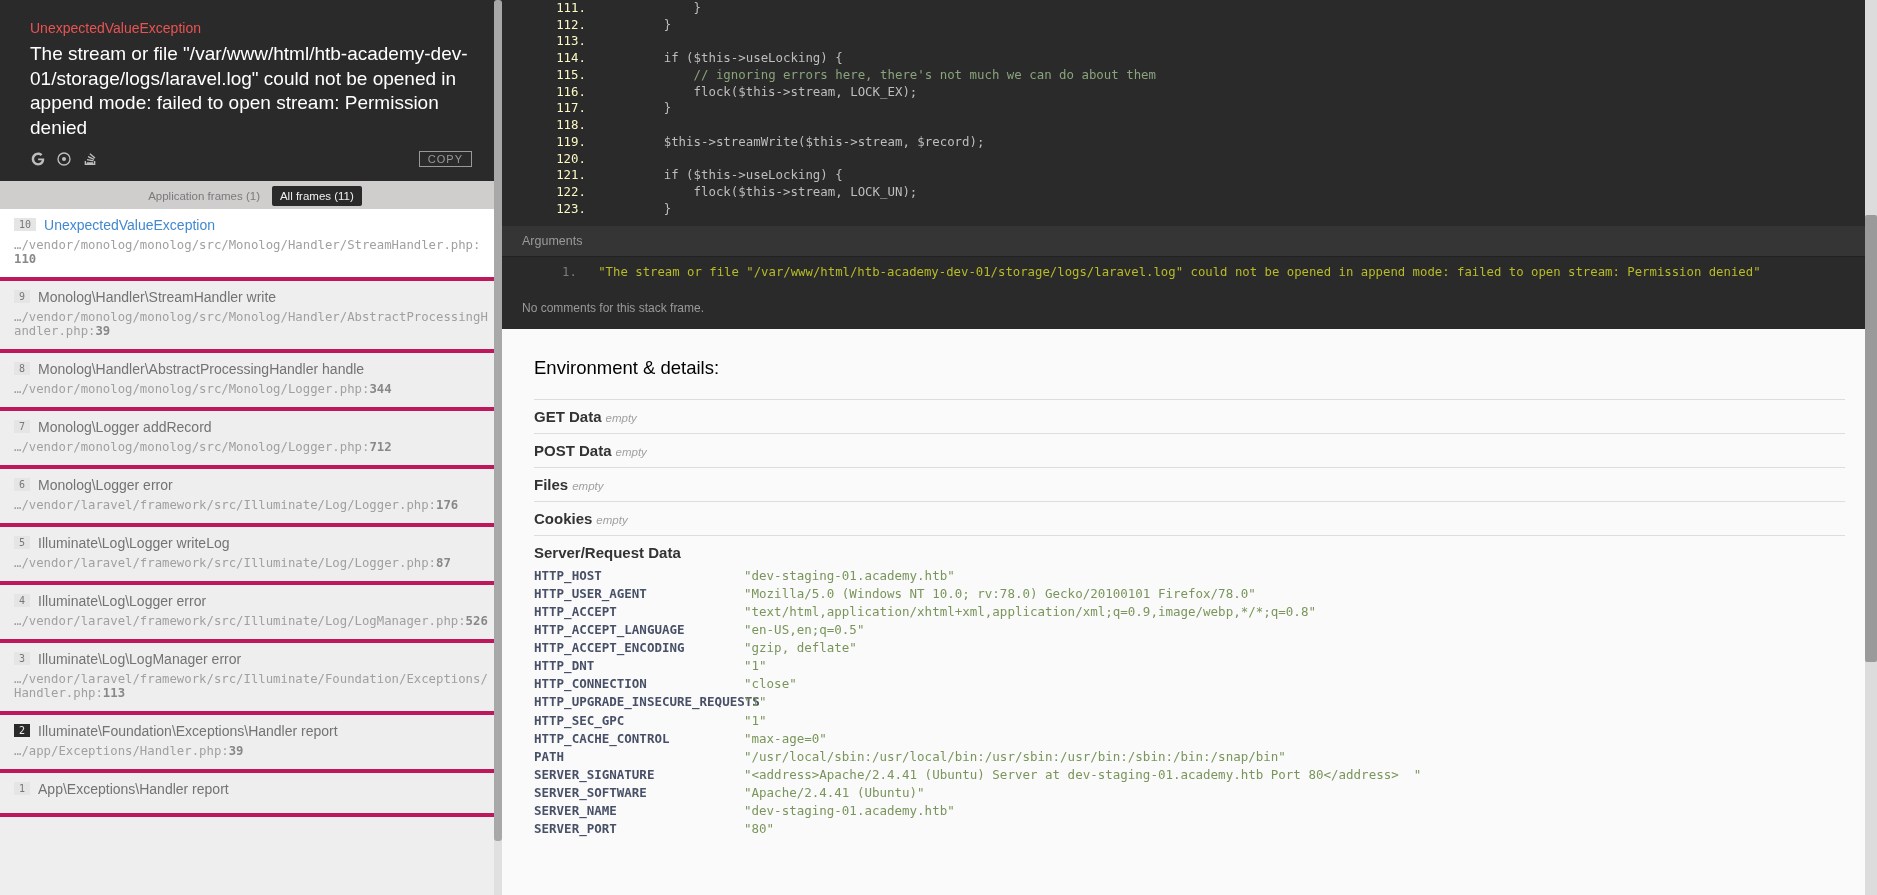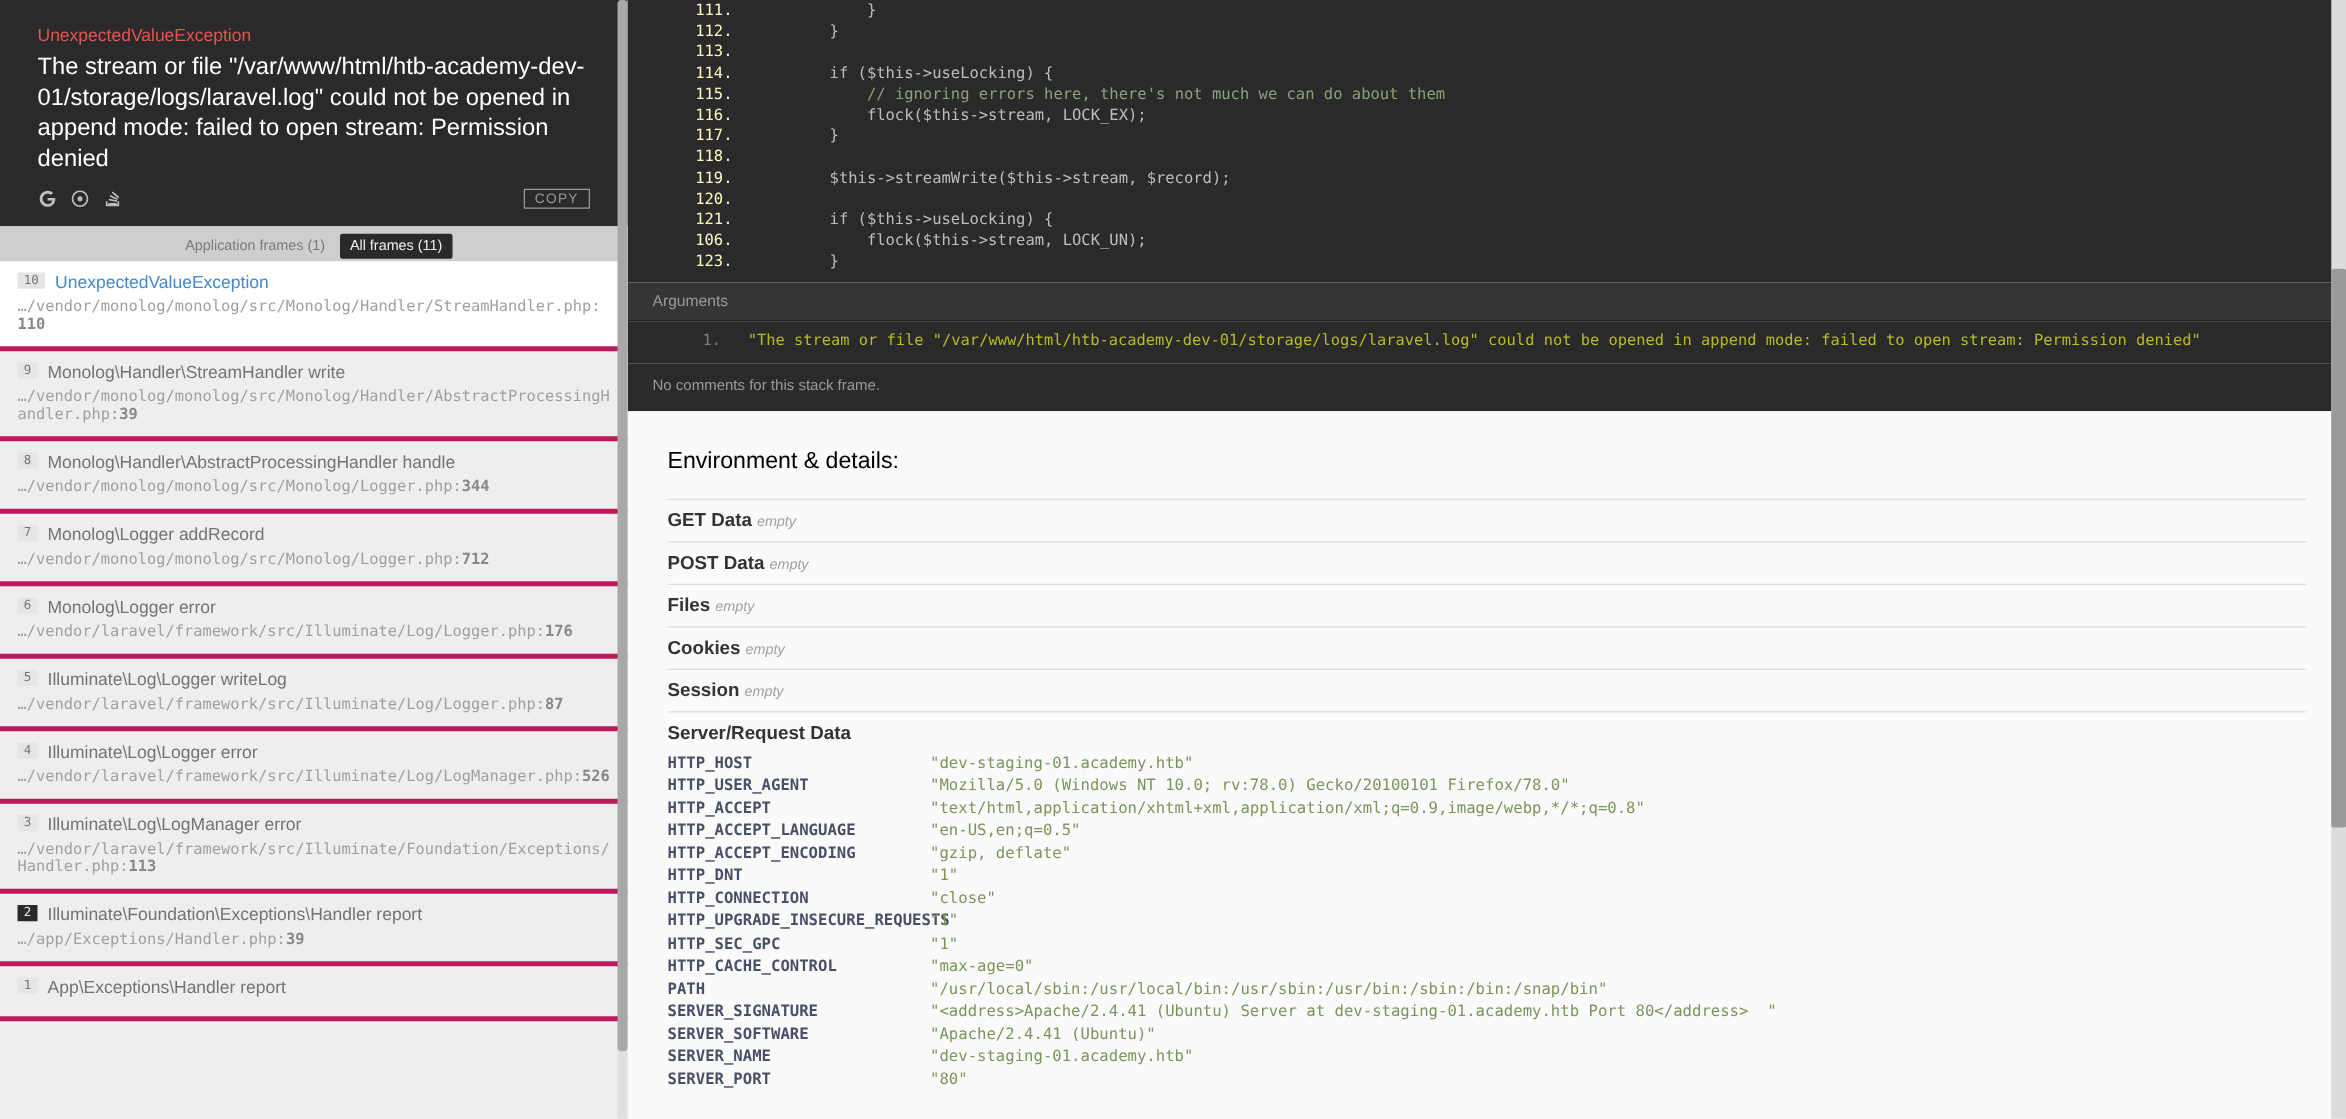--- a/index.html
+++ b/index.html
@@ -298,38 +298,37 @@
           <div class="code-line"><span class="ln">112.</span>        }</div>
           <div class="code-line"><span class="ln">113.</span></div>
           <div class="code-line"><span class="ln">114.</span>        if ($this-&gt;useLocking) {</div>
           <div class="code-line"><span class="ln">115.</span>            <span class="tok-comment">// ignoring errors here, there's not much we can do about them</span></div>
           <div class="code-line"><span class="ln">116.</span>            flock($this-&gt;stream, LOCK_EX);</div>
           <div class="code-line"><span class="ln">117.</span>        }</div>
           <div class="code-line"><span class="ln">118.</span></div>
           <div class="code-line"><span class="ln">119.</span>        $this-&gt;streamWrite($this-&gt;stream, $record);</div>
           <div class="code-line"><span class="ln">120.</span></div>
           <div class="code-line"><span class="ln">121.</span>        if ($this-&gt;useLocking) {</div>
-          <div class="code-line"><span class="ln">106.</span>            flock($this-&gt;stream, LOCK_UN);</div>
+          <div class="code-line"><span class="ln">122.</span>            flock($this-&gt;stream, LOCK_UN);</div>
           <div class="code-line"><span class="ln">123.</span>        }</div>
         </div>
       <div class="arguments">Arguments</div>
       <div class="arg-list">
         <span class="num">1.</span>
         <span class="q">"The stream or file "/var/www/html/htb-academy-dev-01/storage/logs/laravel.log" could not be opened in append mode: failed to open stream: Permission denied"</span>
       </div>
       <div class="no-comments">No comments for this stack frame.</div>
 
       <div class="details">
         <div class="details-h">Environment &amp; details:</div>
         <div id="det-sections">
             <div class="det-section"><hr class="det-hr"><span class="det-label">GET Data</span><span class="det-empty">empty</span></div>
             <div class="det-section"><hr class="det-hr"><span class="det-label">POST Data</span><span class="det-empty">empty</span></div>
             <div class="det-section"><hr class="det-hr"><span class="det-label">Files</span><span class="det-empty">empty</span></div>
             <div class="det-section"><hr class="det-hr"><span class="det-label">Cookies</span><span class="det-empty">empty</span></div>
-            <div class="det-section"><hr class="det-hr"><span class="det-label">Session</span><span class="det-empty">empty</span></div>
           </div>
         <div class="det-section">
           <hr class="det-hr">
           <span class="det-label">Server/Request Data</span>
           <div class="server-table" id="server-table">
               <div class="server-row">
                 <div class="k">HTTP_HOST</div>
                 <div class="v">"dev-staging-01.academy.htb"</div>
               </div>
               <div class="server-row">

